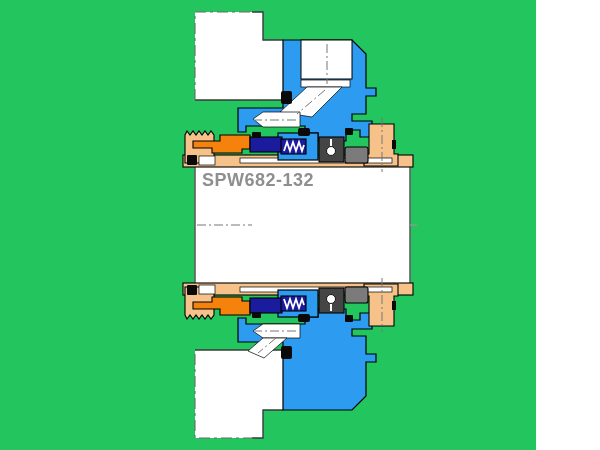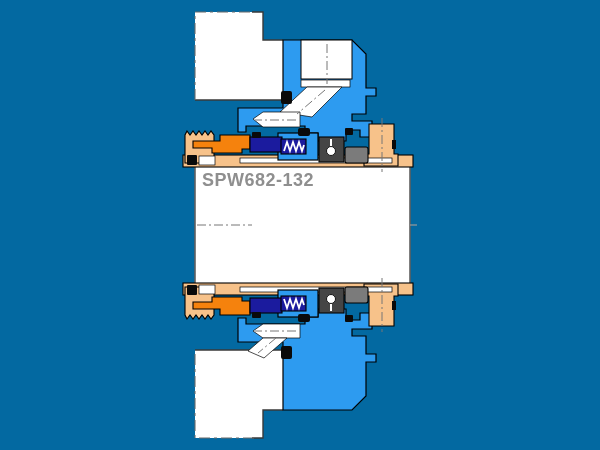--- a/index.html
+++ b/index.html
@@ -1,16 +1,16 @@
 <!DOCTYPE html>
 <html style="--gland-blue: #2D9BF0; --sleeve-peach: #F7C28A; --seal-orange: #F5820D; --seal-navy: #1B1B9E; --screw-dark-gray: #454545; --collar-gray: #7B7B7B; --outline-black: #0a0a0a; --equipment-line-gray: #3a3a3a; --centerline-gray: #777777; --label-gray: #8F8F8F;"><head>
 <meta charset="utf-8">
 <style>
   html,body{margin:0;padding:0;background:#ffffff;}
-  .canvas{width:600px;height:450px;position:relative;background:#0369a1;overflow:hidden;
+  .canvas{width:536px;height:450px;position:relative;background:#22c55e;overflow:hidden;
           font-family:"Liberation Sans", sans-serif;}
   svg{display:block;}
   
   .blue   {fill:var(--gland-blue,#2D9BF0);stroke:#000;stroke-width:1.2;}
   .peach  {fill:var(--sleeve-peach,#F7C28A);stroke:#000;stroke-width:1.1;}
   .orange {fill:var(--seal-orange,#F5820D);stroke:#000;stroke-width:1.1;}
   .navy   {fill:var(--seal-navy,#1B1B9E);stroke:#000;stroke-width:1.1;}
   .dkgray {fill:var(--screw-dark-gray,#454545);stroke:#000;stroke-width:1.1;}
   .mdgray {fill:var(--collar-gray,#7B7B7B);stroke:#000;stroke-width:1.1;}
   .blk    {fill:#0a0a0a;stroke:none;}

